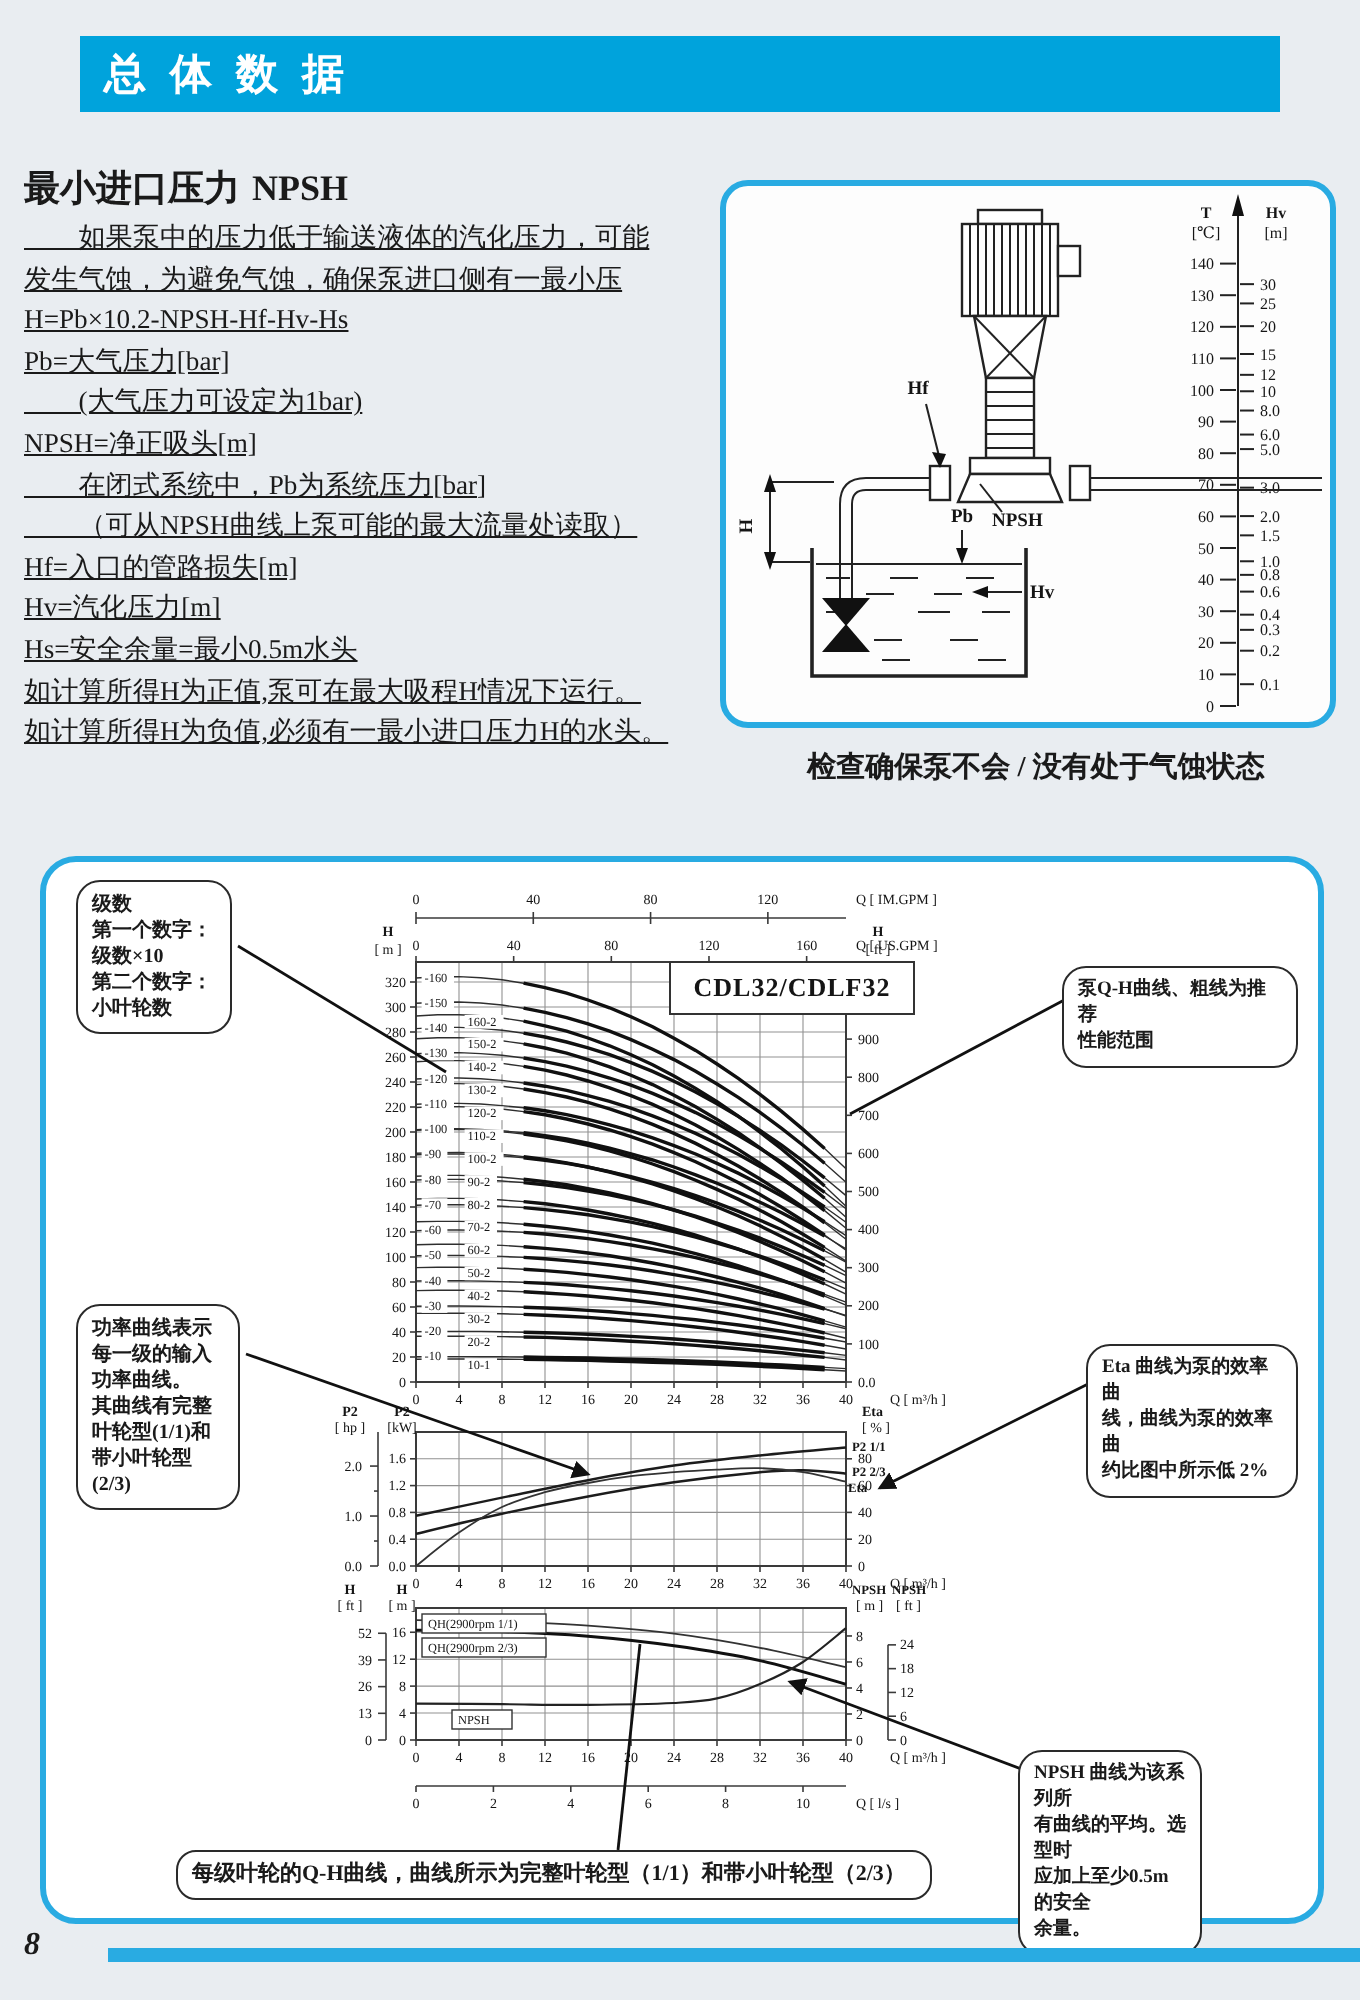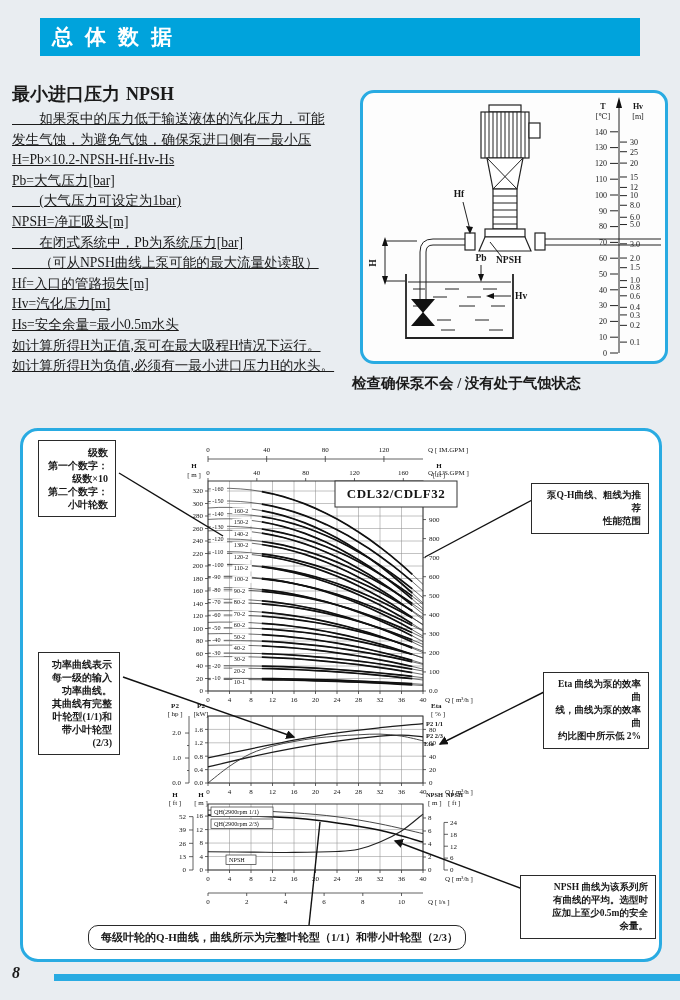--- a/index.html
+++ b/index.html
@@ -20,37 +20,37 @@
   .sec-heading{margin-bottom:3px;}
   .sec-heading .hz{font-family:"Liberation Sans","DejaVu Sans",sans-serif;font-weight:bold;font-size:18px;}
   .sec-heading .he{font-weight:bold;font-size:18px;margin-left:6px;}
   .body-lines .cline{font-size:13.6px;line-height:20.6px;white-space:pre-wrap;text-decoration:underline;}
   .diagram-box{
     position:absolute;left:360px;top:90px;width:308px;height:274px;
     border:3px solid #29abe2;border-radius:14px;background:#fdfdfd;box-sizing:border-box;
   }
   .diagram-box svg{display:block;width:100%;height:100%;}
   .diagram-caption{
-    position:absolute;left:352px;top:374px;width:308px;
+    position:absolute;left:364px;top:374px;width:308px;text-align:center;
     font-size:14.5px;font-weight:bold;
   }
   .panel{
     position:absolute;left:20px;top:428px;width:642px;height:534px;
     border:3px solid #29abe2;border-radius:18px;background:#fff;box-sizing:border-box;
   }
   #panel-svg{position:absolute;left:0;top:0;width:636px;height:528px;}
   .callout{
-    position:absolute;border:1.4px solid #2a2a2a;border-radius:0;background:#fff;
-    padding:5px 7px;font-size:10px;line-height:13px;font-weight:bold;box-sizing:border-box;text-align:right;
+    position:absolute;border:1.4px solid #2a2a2a;border-radius:12px;background:#fff;
+    padding:5px 7px;font-size:10px;line-height:13px;font-weight:bold;box-sizing:border-box;
   }
   .co1{left:15px;top:9px;width:78px;}
   .co2{left:15px;top:221px;width:82px;}
   .co3{left:508px;top:52px;width:118px;font-size:9.5px;}
   .co4{left:520px;top:241px;width:106px;font-size:9.5px;}
-  .co5{left:497px;top:444px;width:136px;font-size:9.5px;}
+  .co5{left:486px;top:444px;width:92px;font-size:9.5px;}
   .co6{left:65px;top:494px;width:378px;font-size:11px;border-radius:10px;}
   .page-num{position:absolute;left:12px;top:964px;font-style:italic;font-weight:bold;font-size:16px;}
   .footer-bar{position:absolute;left:54px;top:974px;width:626px;height:7px;background:#29abe2;}
   
   #dg text{font-family:"Liberation Serif","DejaVu Serif",serif;fill:#151515;}
   #dg .dk{stroke:#222;stroke-width:1;fill:none;}
   #dg .tank{stroke:#222;stroke-width:1.8;fill:none;}
   #dg .wf{stroke:#222;stroke-width:1.2;fill:#fff;}
   #dg .d8{font-size:8px;} #dg .d8b{font-size:8px;font-weight:bold;}
   #dg .d9b{font-size:9.5px;font-weight:bold;}

